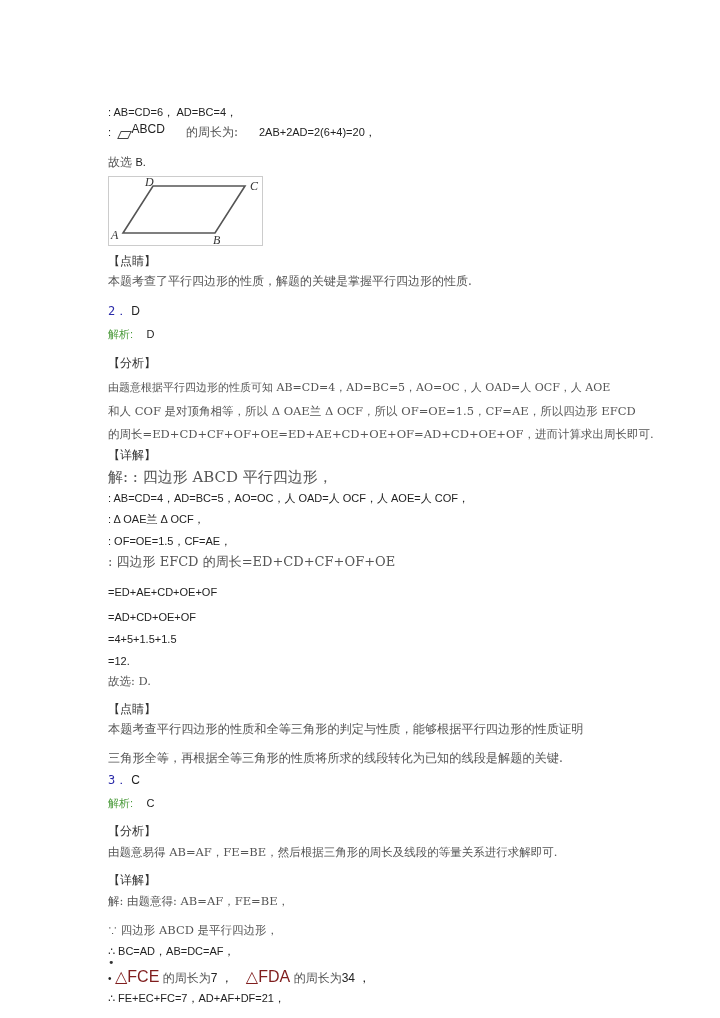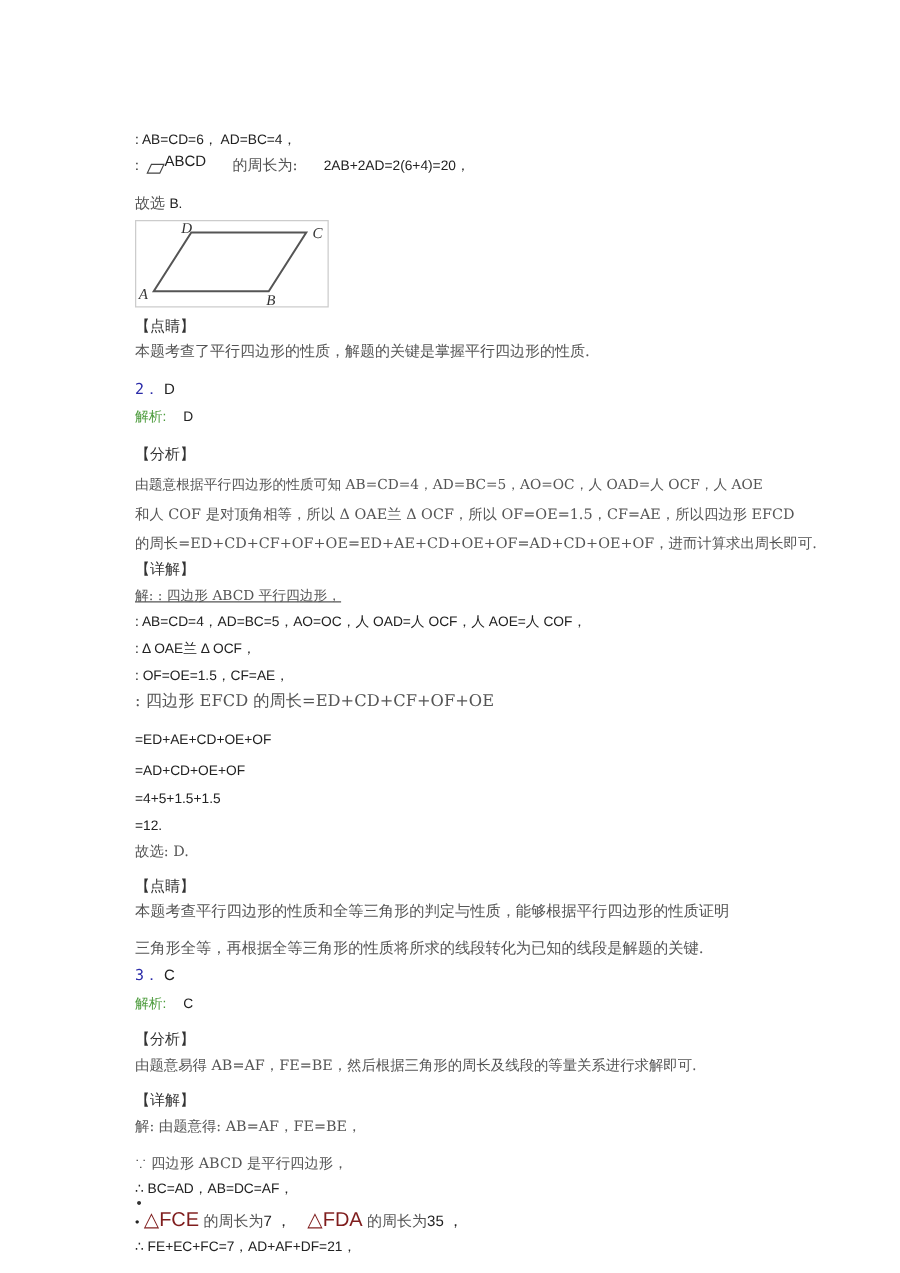--- a/index.html
+++ b/index.html
@@ -69,21 +69,21 @@
   <span class="jiexi">解析:</span>
   <span class="latin" style="margin-left:10px;">D</span>
 </div>
 
 <div class="line heading" style="top:355px;">【分析】</div>
 <div class="line cjk" style="top:380px;font-size:11px;">由题意根据平行四边形的性质可知 AB=CD=4，AD=BC=5，AO=OC，人 OAD=人 OCF，人 AOE</div>
 <div class="line cjk" style="top:403px;font-size:11.5px;">和人 COF 是对顶角相等，所以 Δ OAE兰 Δ OCF，所以 OF=OE=1.5，CF=AE，所以四边形 EFCD</div>
 <div class="line cjk" style="top:426px;font-size:11.5px;">的周长=ED+CD+CF+OF+OE=ED+AE+CD+OE+OF=AD+CD+OE+OF，进而计算求出周长即可.</div>
 
 <div class="line heading" style="top:447px;">【详解】</div>
-<div class="line cjk" style="top:469px;font-size:11px;text-decoration:underline;">解:    : 四边形 ABCD 平行四边形，</div>
+<div class="line cjk" style="top:469px;font-size:15px;">解:    : 四边形 ABCD 平行四边形，</div>
 <div class="line latin" style="top:490px;">: AB=CD=4，AD=BC=5，AO=OC，人 OAD=人 OCF，人 AOE=人 COF，</div>
 <div class="line latin" style="top:511px;">: Δ OAE兰 Δ OCF，</div>
 <div class="line latin" style="top:533px;">: OF=OE=1.5，CF=AE，</div>
 <div class="line cjk" style="top:554px;font-size:13px;">: 四边形 EFCD 的周长=ED+CD+CF+OF+OE</div>
 <div class="line latin" style="top:584px;">=ED+AE+CD+OE+OF</div>
 <div class="line latin" style="top:609px;text-align:center;">=AD+CD+OE+OF</div>
 <div class="line latin" style="top:631px;">=4+5+1.5+1.5</div>
 <div class="line latin" style="top:653px;">=12.</div>
 <div class="line cjk" style="top:673px;font-size:11.5px;">故选:    D.</div>
 
@@ -107,15 +107,15 @@
 <div class="line cjk" style="top:922px;font-size:11.5px;">∵ 四边形 ABCD 是平行四边形，</div>
 <div class="line latin" style="top:943px;">∴ BC=AD，AB=DC=AF，</div>
 
 <div class="line" style="top:958px;line-height:10px;color:#333;">•</div>
 <div class="line" style="top:966px;line-height:22px;">
   <span class="latin" style="font-size:10px;">•</span>
   <span class="big">△FCE</span>
   <span class="cjk">的周长为</span><span class="latin" style="font-size:12px;">7 ，</span>
   <span class="gap" style="width:6px;"></span>
   <span class="big">△FDA</span>
-  <span class="cjk">的周长为</span><span class="latin" style="font-size:12px;">35 ，</span>
+  <span class="cjk">的周长为</span><span class="latin" style="font-size:12px;">34 ，</span>
 </div>
 <div class="line latin" style="top:990px;">∴ FE+EC+FC=7，AD+AF+DF=21，</div>
 
 </body></html>

